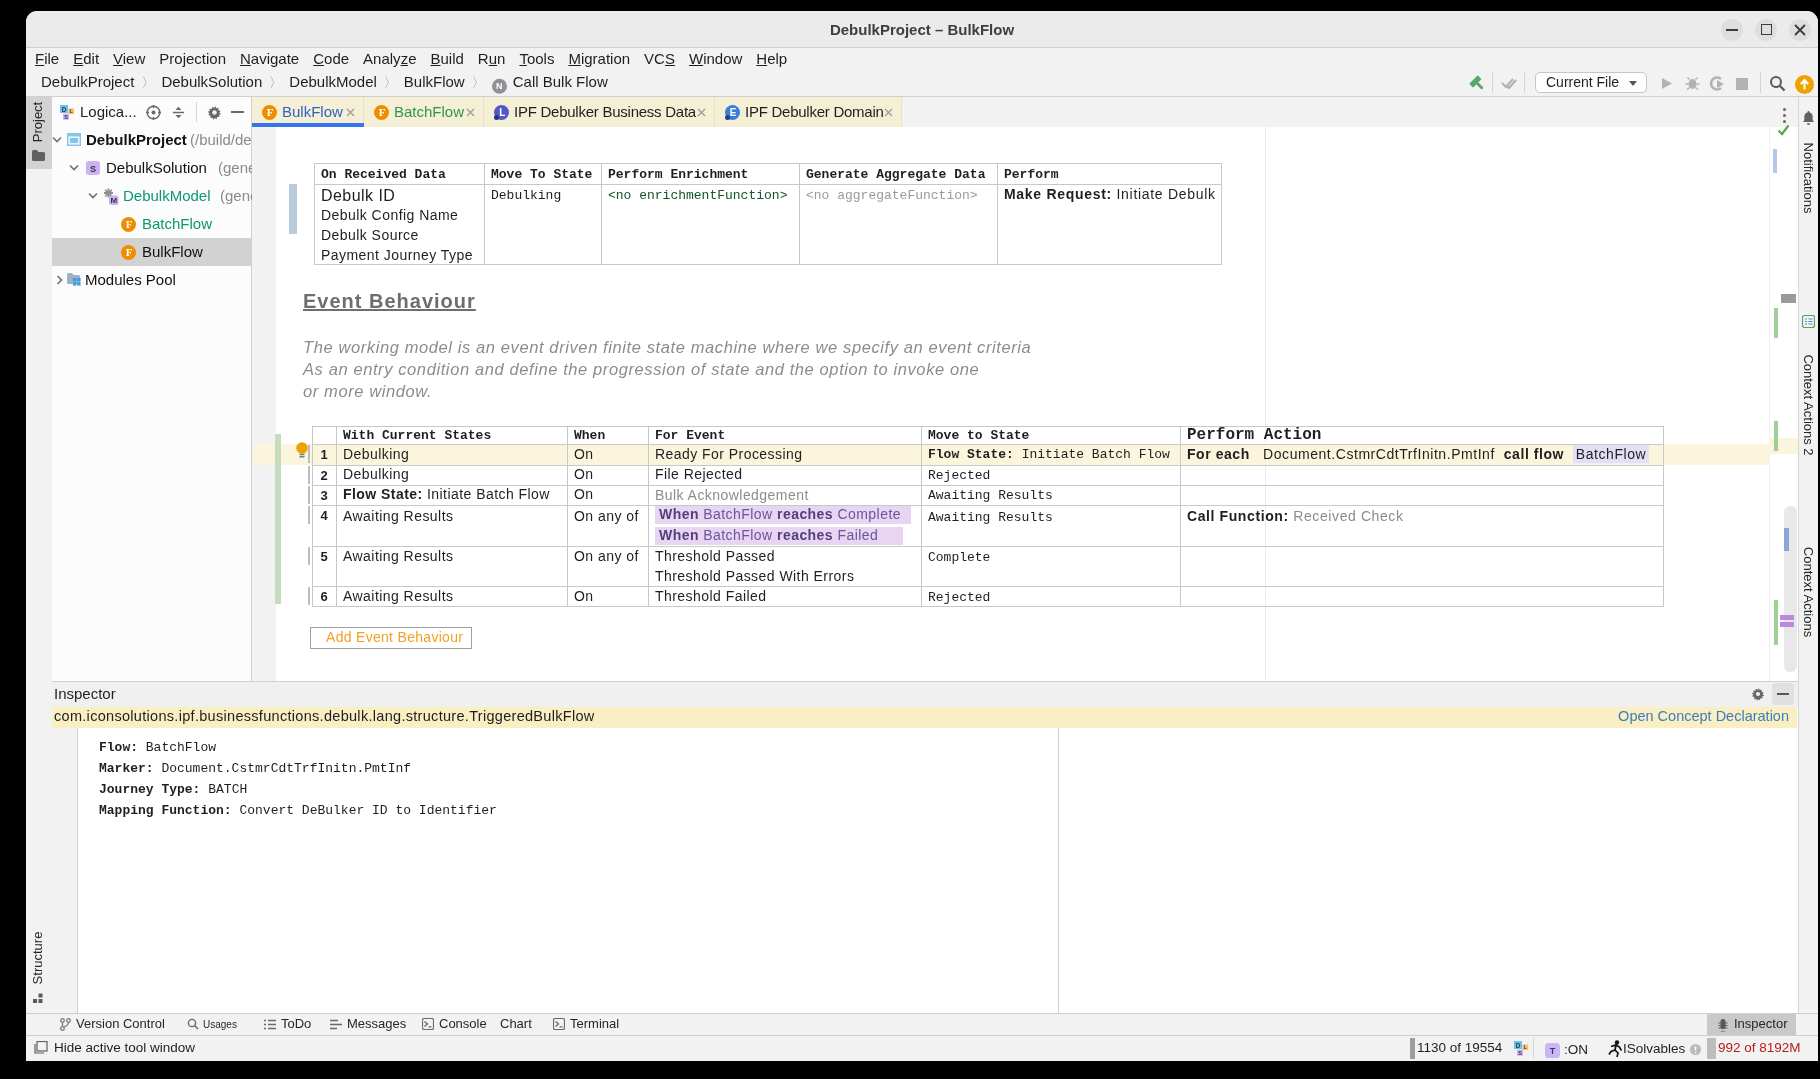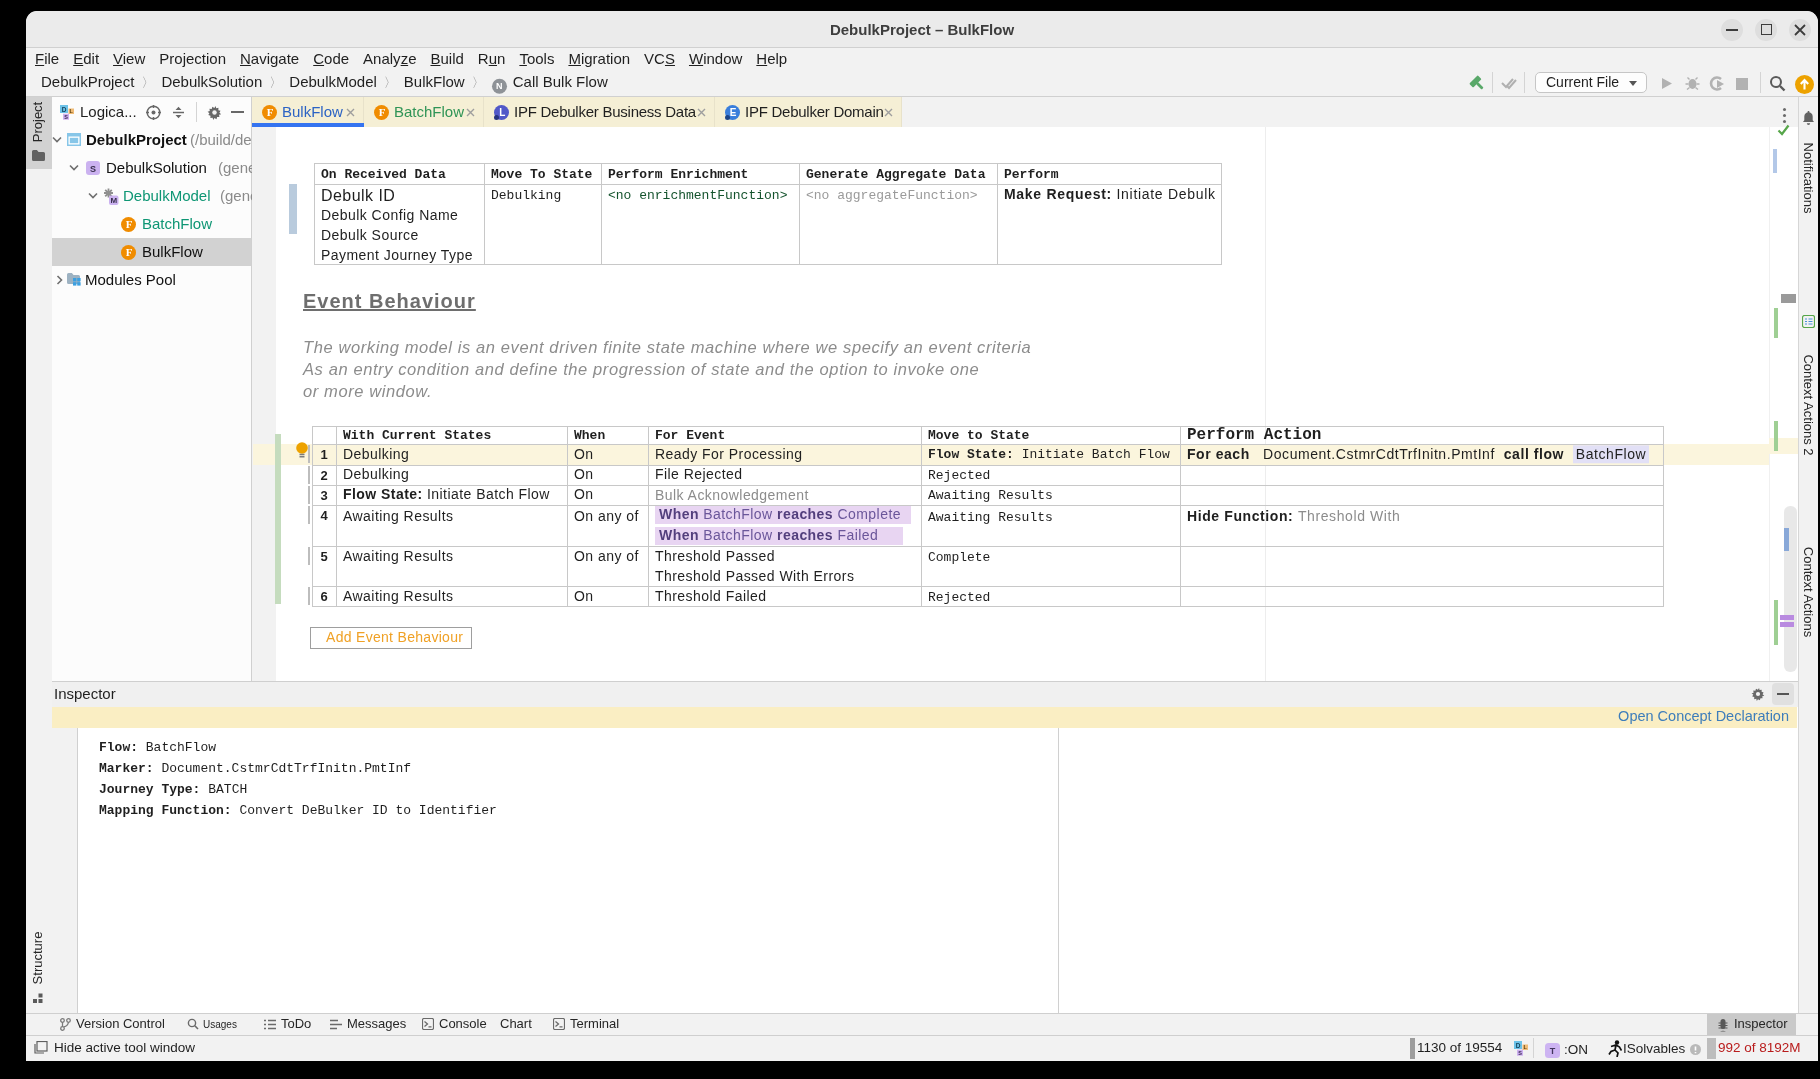--- a/index.html
+++ b/index.html
@@ -320,21 +320,21 @@
 <div class="t" style="left:548px;top:484px;font-size:14px;color:#1f1f1f;letter-spacing:0.45px">On</div>
 <div class="t" style="left:629px;top:485px;font-size:14px;color:#8c8c8c;letter-spacing:0.45px">Bulk Acknowledgement</div>
 <div class="t" style="left:902px;top:485px;font-family:'Liberation Mono',monospace;font-size:13px;color:#1f1f1f">Awaiting Results</div>
 <div class="t" style="left:317px;top:506px;font-size:14px;color:#1f1f1f;letter-spacing:0.45px">Awaiting Results</div>
 <div class="t" style="left:548px;top:506px;font-size:14px;color:#1f1f1f;letter-spacing:0.45px">On any of</div>
 <div class="" style="left:629px;top:495px;width:256px;height:18px;background:#e8d5f2"></div>
 <div class="" style="left:629px;top:516px;width:248px;height:18px;background:#e8d5f2"></div>
 <div class="t" style="left:633px;top:504px;font-size:14px;color:#6a569a;letter-spacing:0.45px"><b style="color:#533f7d">When</b> <span>BatchFlow</span> <b style="color:#533f7d">reaches</b> <span>Complete</span></div>
 <div class="t" style="left:633px;top:525px;font-size:14px;color:#6a569a;letter-spacing:0.45px"><b style="color:#533f7d">When</b> <span>BatchFlow</span> <b style="color:#533f7d">reaches</b> <span>Failed</span></div>
 <div class="t" style="left:902px;top:507px;font-family:'Liberation Mono',monospace;font-size:13px;color:#1f1f1f">Awaiting Results</div>
-<div class="t" style="left:1161px;top:506px;font-size:14px;color:#1f1f1f;letter-spacing:0.45px;letter-spacing:0.6px"><b>Hide Function:</b>&nbsp;<span style="color:#8c8c8c">Threshold With</span></div>
+<div class="t" style="left:1161px;top:506px;font-size:14px;color:#1f1f1f;letter-spacing:0.45px;letter-spacing:0.6px"><b>Call Function:</b>&nbsp;<span style="color:#8c8c8c">Received Check</span></div>
 <div class="t" style="left:317px;top:546px;font-size:14px;color:#1f1f1f;letter-spacing:0.45px">Awaiting Results</div>
 <div class="t" style="left:548px;top:546px;font-size:14px;color:#1f1f1f;letter-spacing:0.45px">On any of</div>
 <div class="t" style="left:629px;top:546px;font-size:14px;color:#1f1f1f;letter-spacing:0.45px">Threshold Passed</div>
 <div class="t" style="left:629px;top:566px;font-size:14px;color:#1f1f1f;letter-spacing:0.45px">Threshold Passed With Errors</div>
 <div class="t" style="left:902px;top:547px;font-family:'Liberation Mono',monospace;font-size:13px;color:#1f1f1f">Complete</div>
 <div class="t" style="left:317px;top:586px;font-size:14px;color:#1f1f1f;letter-spacing:0.45px">Awaiting Results</div>
 <div class="t" style="left:548px;top:586px;font-size:14px;color:#1f1f1f;letter-spacing:0.45px">On</div>
 <div class="t" style="left:629px;top:586px;font-size:14px;color:#1f1f1f;letter-spacing:0.45px">Threshold Failed</div>
 <div class="t" style="left:902px;top:587px;font-family:'Liberation Mono',monospace;font-size:13px;color:#1f1f1f">Rejected</div>
 <div class="" style="left:282px;top:434px;width:2px;height:18px;background:#bdbdbd"></div>
@@ -390,20 +390,21 @@
 <div class="t" style="left:28px;top:683px;font-size:15px;color:#1f1f1f">Inspector</div>
 <div style="left:1725px;top:676px">
       <svg width="14" height="14" viewBox="0 0 16 16">
         <path d="M8 1 l1 2.2 2.3-.8 .3 2.4 2.4 .3 -.8 2.3 L15.4 8.6 13.2 9.6 14 11.9 11.6 12.2 11.3 14.6 9 13.8 8 16 7 13.8 4.7 14.6 4.4 12.2 2 11.9 2.8 9.6 .6 8.6 2.8 7.4 2 5.1 4.4 4.8 4.7 2.4 7 3.2 Z" fill="#686868" transform="rotate(10 8 8)"></path>
         <circle cx="8" cy="8" r="2.4" fill="#f2f2f2"></circle>
       </svg>
     </div>
 <div class="" style="left:1746px;top:672px;width:22px;height:22px;background:#e0e0e0;border-radius:4px"></div>
 <div class="" style="left:1751px;top:682px;width:12px;height:2px;background:#555"></div>
 <div class="" style="left:26px;top:696px;width:1745px;height:21px;background:#faeec3"></div>
+<div class="t" style="left:28px;top:706px;font-size:14.5px;color:#1f1f1f;letter-spacing:0.3px">com.iconsolutions.ipf.businessfunctions.debulk.lang.structure.TriggeredBulkFlow</div>
 <div class="t" style="right:29px;top:706px;font-size:14.5px;color:#3d7dbb">Open Concept Declaration</div>
 <div class="" style="left:26px;top:717px;width:26px;height:285px;background:#f2f2f2;border-right:1px solid #d0d0d0"></div>
 <div class="" style="left:1032px;top:717px;width:1px;height:285px;background:#d0d0d0"></div>
 <div class="t" style="left:73px;top:737px;font-family:'Liberation Mono',monospace;font-size:13px;color:#1f1f1f"><b>Flow:</b> BatchFlow</div>
 <div class="t" style="left:73px;top:758px;font-family:'Liberation Mono',monospace;font-size:13px;color:#1f1f1f"><b>Marker:</b> Document.CstmrCdtTrfInitn.PmtInf</div>
 <div class="t" style="left:73px;top:779px;font-family:'Liberation Mono',monospace;font-size:13px;color:#1f1f1f"><b>Journey Type:</b> BATCH</div>
 <div class="t" style="left:73px;top:800px;font-family:'Liberation Mono',monospace;font-size:13px;color:#1f1f1f"><b>Mapping Function:</b> Convert DeBulker ID to Identifier</div>
 <div class="" style="left:0px;top:1002px;width:1792px;height:22px;background:#f2f2f2;border-top:1px solid #cfcfcf"></div>
 <div style="left:34px;top:1007px">
       <svg width="11" height="13">

